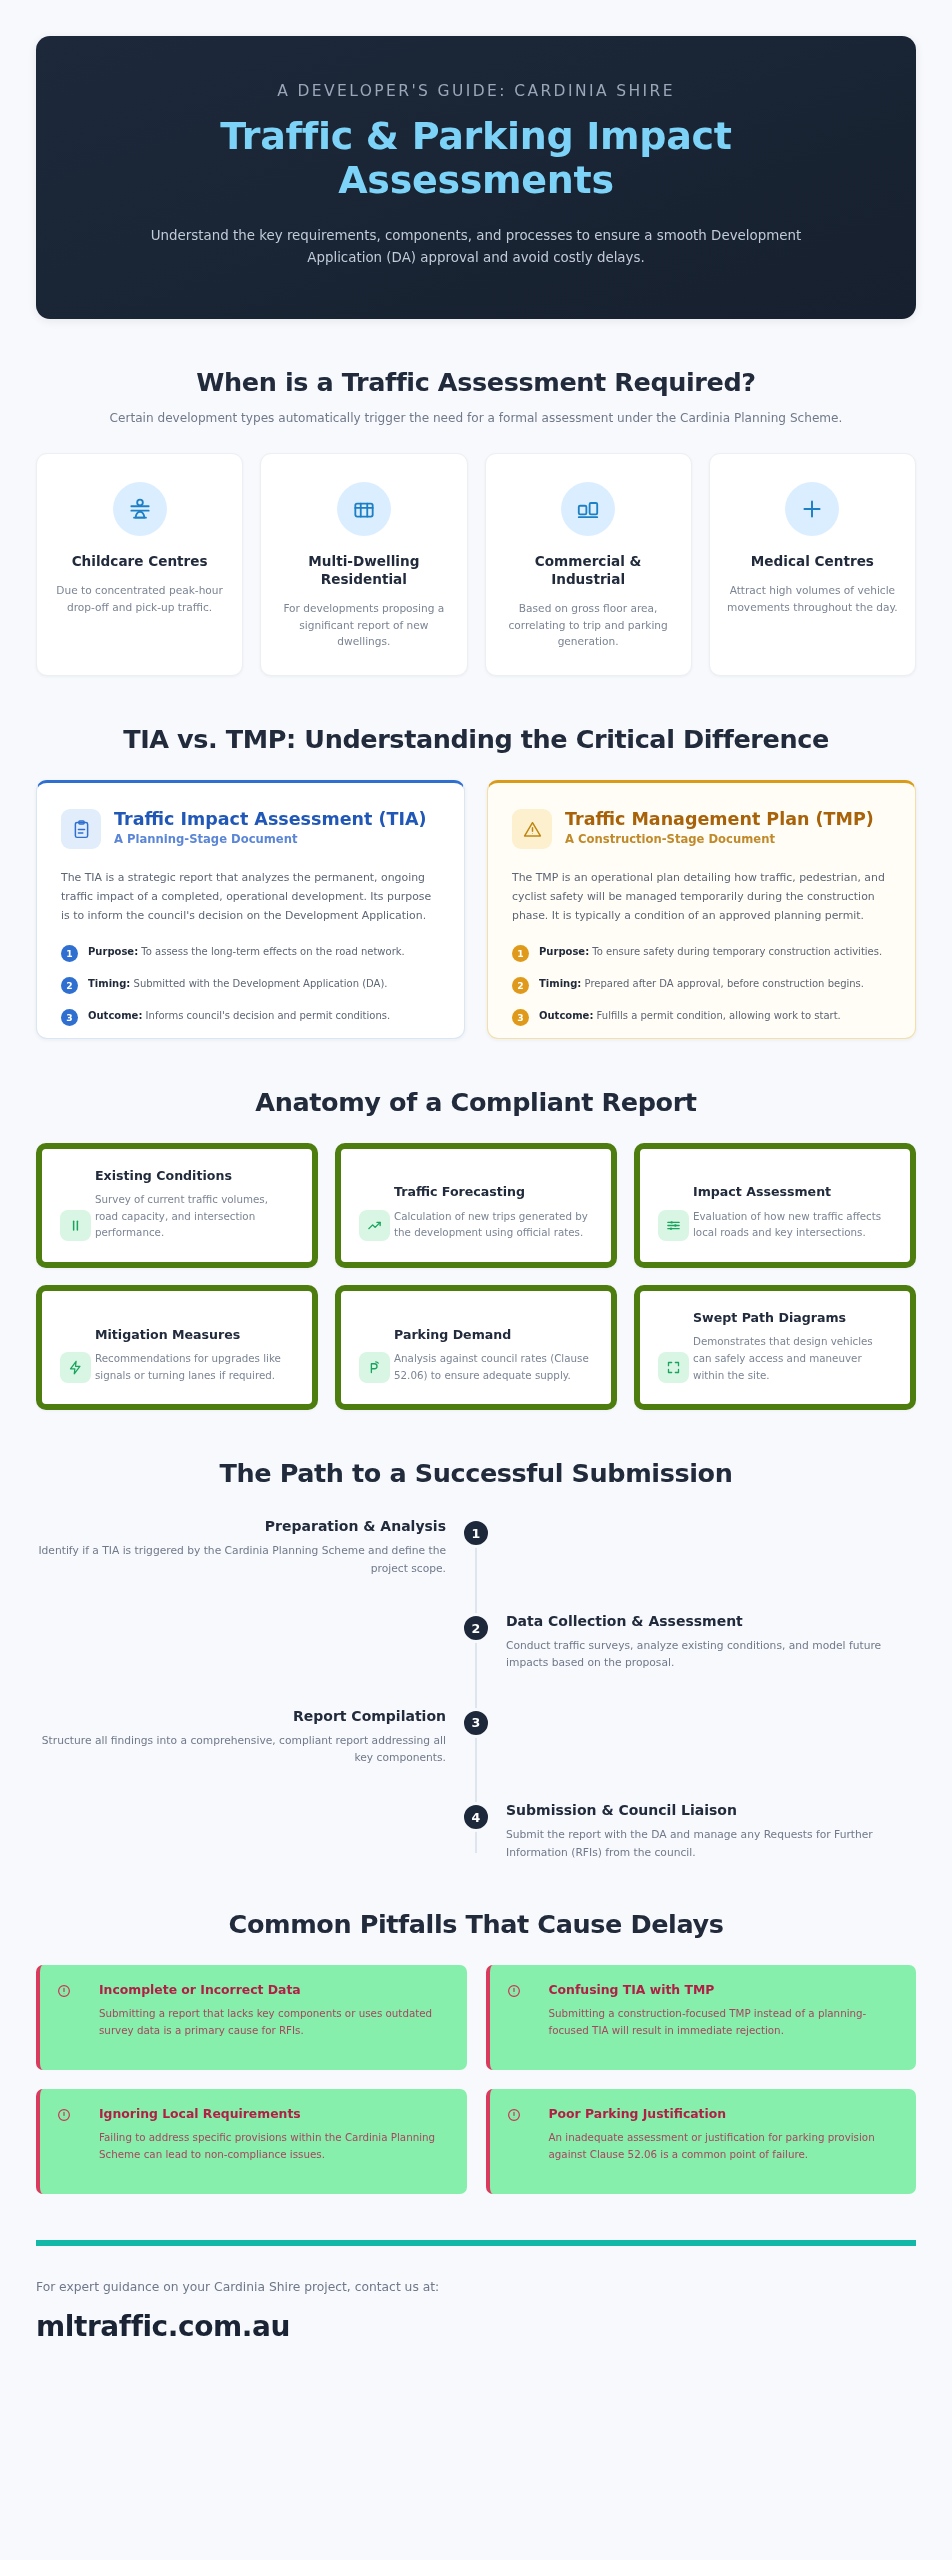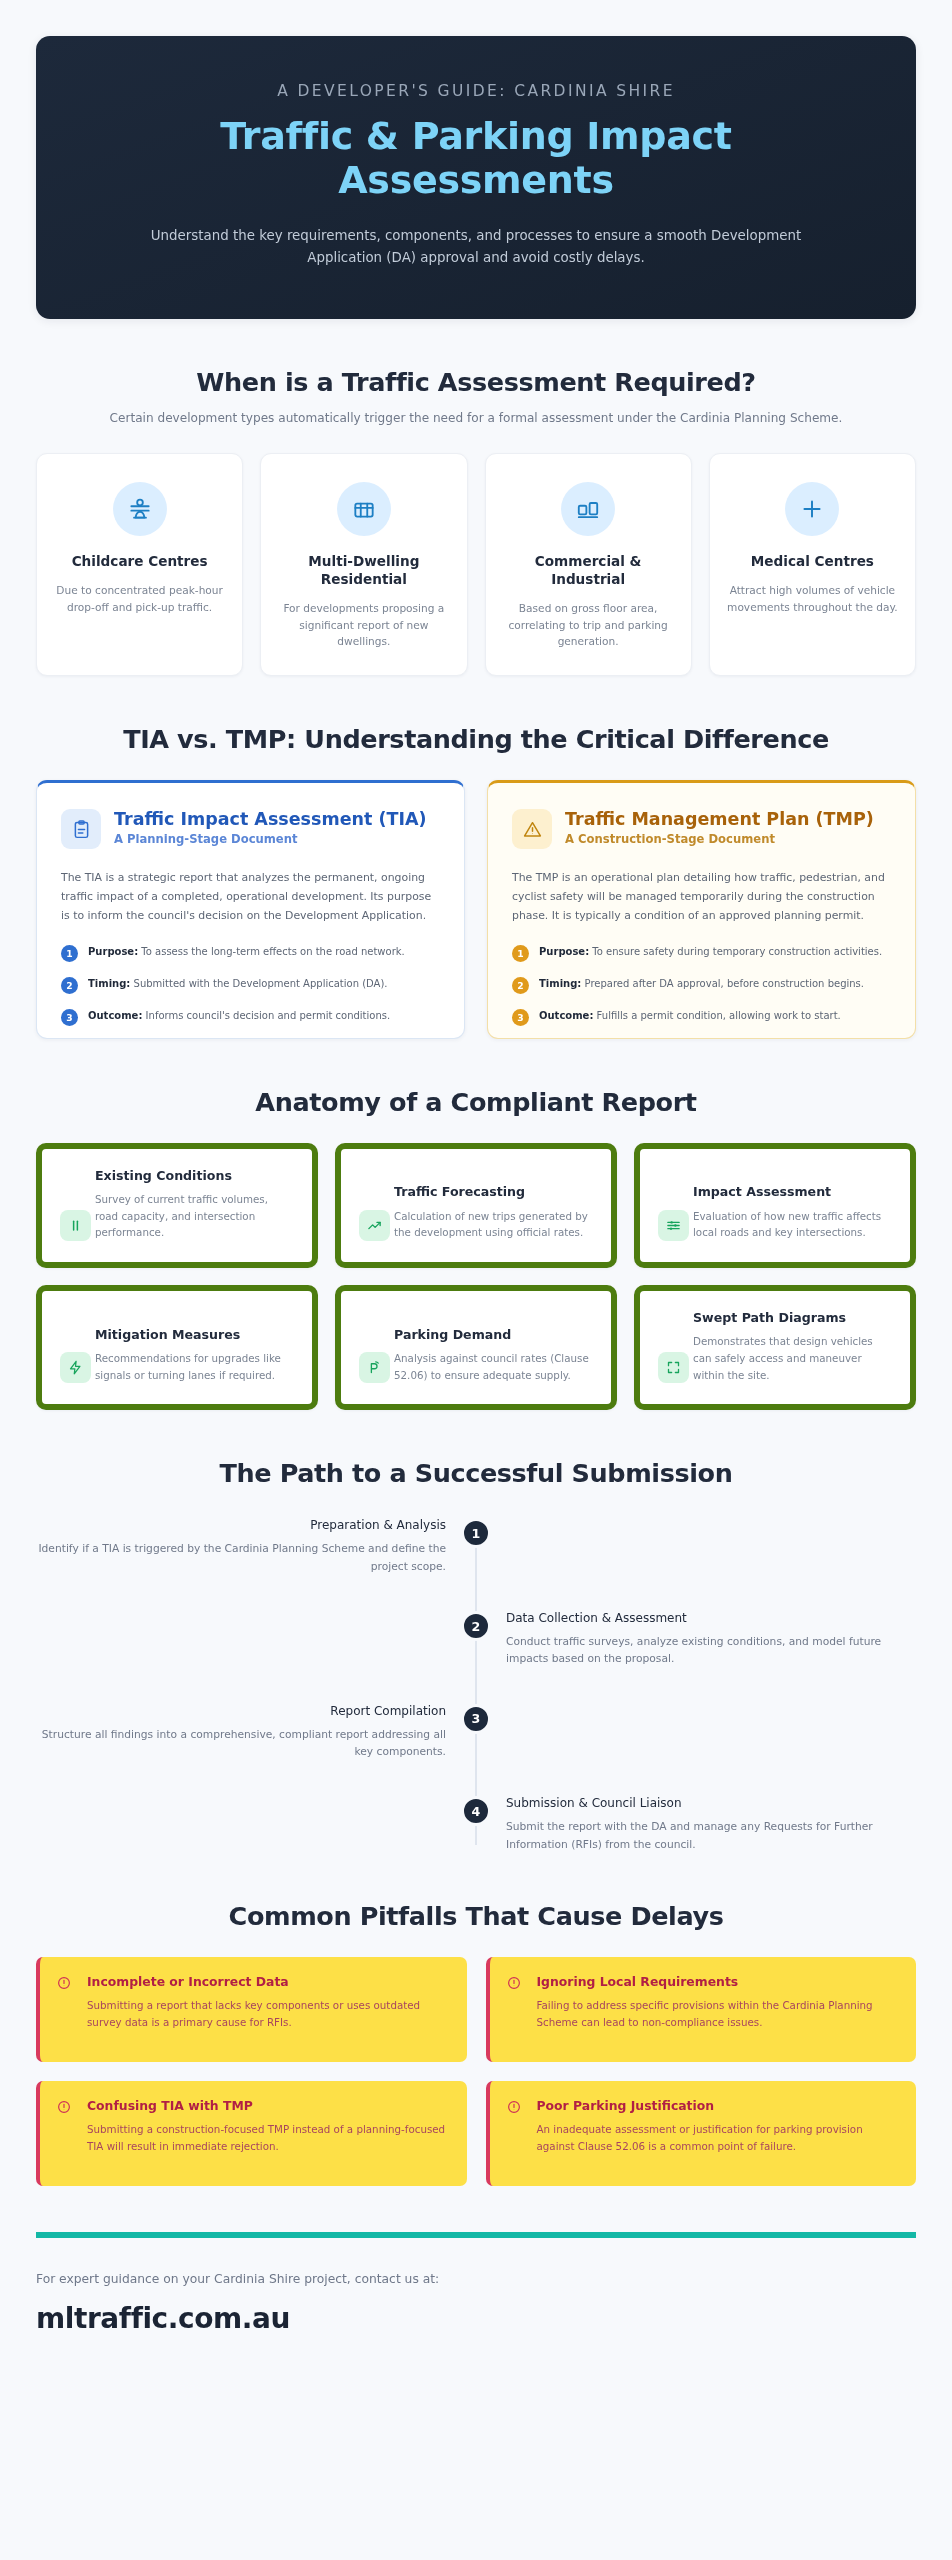--- a/index.html
+++ b/index.html
@@ -154,28 +154,28 @@
   .tl-side { width:calc(50% - 26px); }
   .tl-row.left .tl-side.a { text-align:right; padding-right:4px; }
   .tl-row.left .tl-side.b { }
   .tl-row.right .tl-side.b { text-align:left; padding-left:4px; }
   .tl-dot {
     width:30px;height:30px;border-radius:50%;background:#1d293b;color:#fff;
     display:flex;align-items:center;justify-content:center;
     font-size:12.6px;font-weight:700; flex:0 0 30px; margin:0 11px; z-index:2;
     border:3px solid #f7f9fc;
   }
-  .tl-h { font-size:12px; font-weight:400; color:#222b3c; }
+  .tl-h { font-size:14px; font-weight:700; color:#222b3c; }
   .tl-p { font-size:10.7px; color:#70798a; line-height:1.62; margin-top:8px; }
 
   
   .pits { display:grid; grid-template-columns:1fr 1fr; gap:19px; margin-top:26px; }
   .pit {
-    background:#fde047; border-left:4px solid #d93a5e; border-radius:7px;
-    padding:17px 19px 19px 17px; display:flex; gap:14px; align-items:flex-start;
+    background:#86efac; border-left:4px solid #d93a5e; border-radius:7px;
+    padding:17px 19px 19px 17px; display:flex; gap:26px; align-items:flex-start;
     min-height:105px;
     justify-content:center;
   }
   .pit-ico { flex:0 0 16px; color:#cf2f55; margin-top:1px; }
   .pit-h { font-size:12.4px; font-weight:700; color:#b11f45; }
   .pit-p { font-size:10.3px; color:#a8455e; line-height:1.62; margin-top:8px; }
 
   
   .foot { margin:46px 36px 0 36px; border-top:6px solid #14b8a6; padding:34px 0 44px 0; text-align:left; }
   .foot-l { font-size:12.3px; color:#6f788a; }
@@ -494,36 +494,36 @@
 
       <div class="pit">
         <div class="pit-ico">
           <svg width="14" height="14" viewBox="0 0 24 24" fill="none" stroke="currentColor" stroke-width="2" stroke-linecap="round">
             <circle cx="12" cy="12" r="9.2"></circle>
               <path d="M12 7.5v5.2"></path>
               <circle cx="12" cy="16.3" r=".6" fill="currentColor" stroke="none"></circle>
           </svg>
         </div>
         <div>
-          <div class="pit-h">Ignoring Local Requirements</div>
-          <div class="pit-p">Failing to address specific provisions within the Cardinia Planning Scheme can lead to non-compliance issues.</div>
+          <div class="pit-h">Confusing TIA with TMP</div>
+          <div class="pit-p">Submitting a construction-focused TMP instead of a planning-focused TIA will result in immediate rejection.</div>
         </div>
       </div>
 
       <div class="pit">
         <div class="pit-ico">
           <svg width="14" height="14" viewBox="0 0 24 24" fill="none" stroke="currentColor" stroke-width="2" stroke-linecap="round">
             <circle cx="12" cy="12" r="9.2"></circle>
               <path d="M12 7.5v5.2"></path>
               <circle cx="12" cy="16.3" r=".6" fill="currentColor" stroke="none"></circle>
           </svg>
         </div>
         <div>
-          <div class="pit-h">Confusing TIA with TMP</div>
-          <div class="pit-p">Submitting a construction-focused TMP instead of a planning-focused TIA will result in immediate rejection.</div>
+          <div class="pit-h">Ignoring Local Requirements</div>
+          <div class="pit-p">Failing to address specific provisions within the Cardinia Planning Scheme can lead to non-compliance issues.</div>
         </div>
       </div>
 
       <div class="pit">
         <div class="pit-ico">
           <svg width="14" height="14" viewBox="0 0 24 24" fill="none" stroke="currentColor" stroke-width="2" stroke-linecap="round">
             <circle cx="12" cy="12" r="9.2"></circle>
               <path d="M12 7.5v5.2"></path>
               <circle cx="12" cy="16.3" r=".6" fill="currentColor" stroke="none"></circle>
           </svg>

